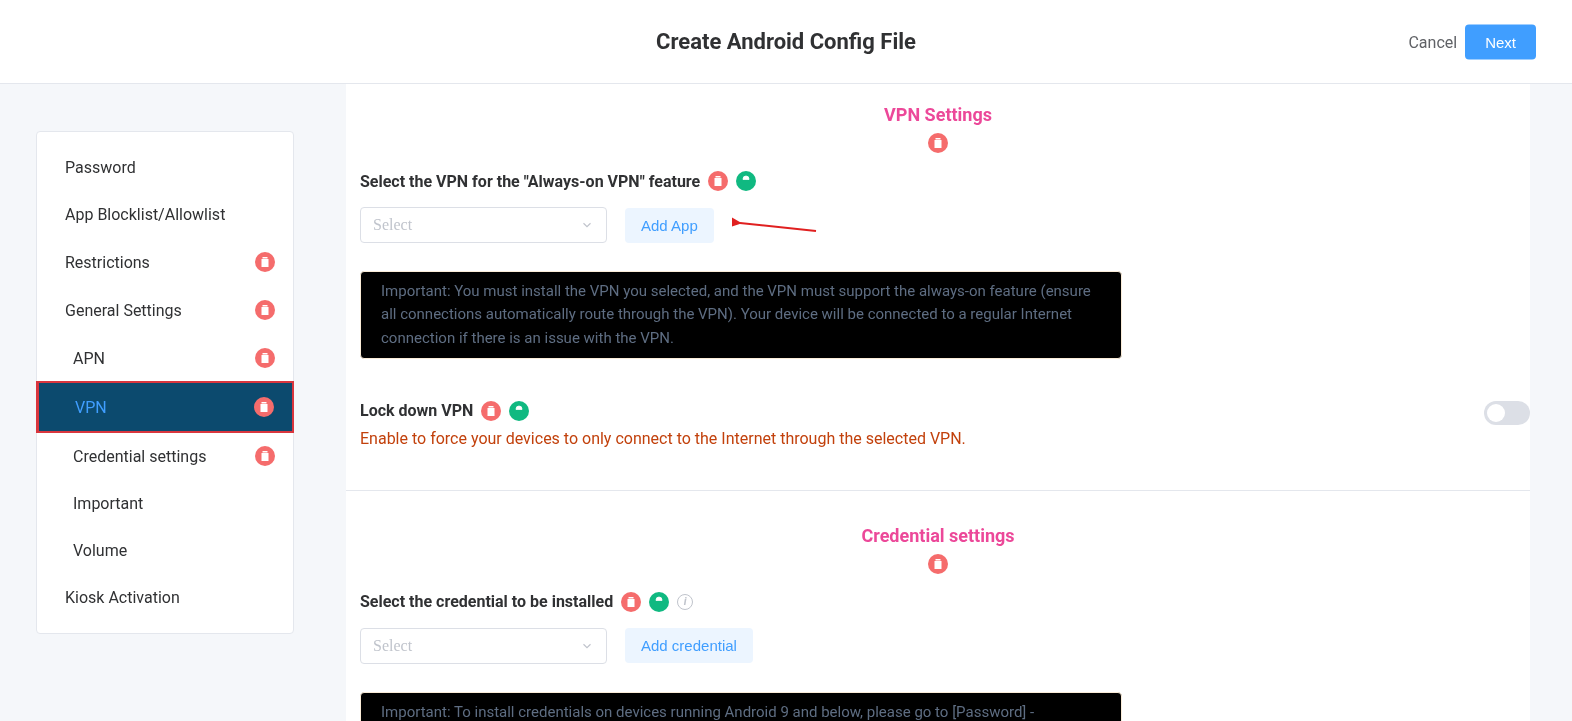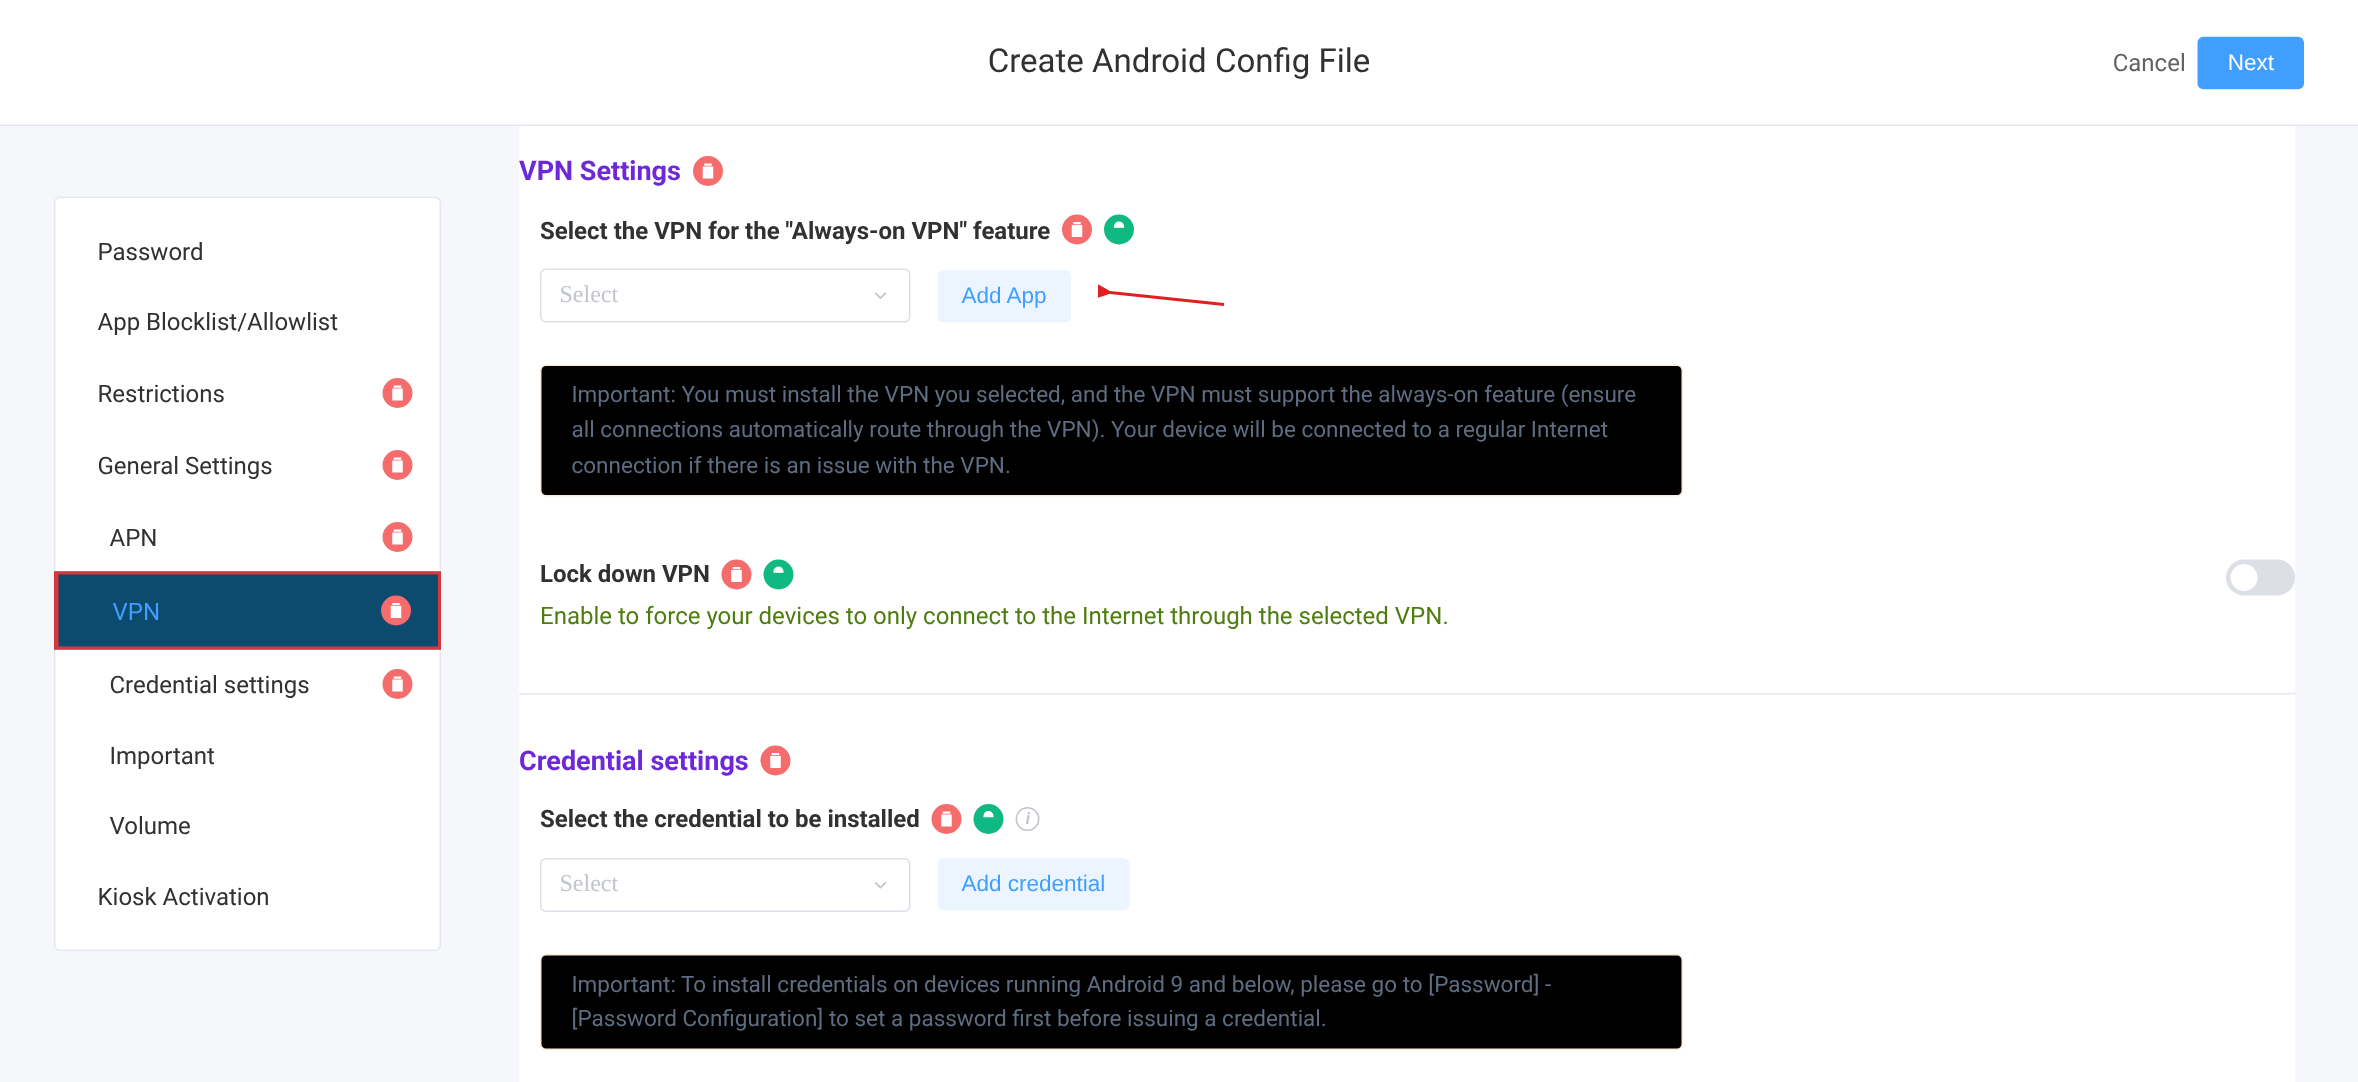--- a/index.html
+++ b/index.html
@@ -12,21 +12,21 @@
       display: flex;
       align-items: center;
       justify-content: center;
       position: relative;
       height: 84px;
       border-bottom: 1px solid #e4e7ed;
       padding: 0 40px;
     }
     .page-title {
       font-size: 22px;
-      font-weight: 400;
+      font-weight: 700;
       color: #303133;
     }
     .header-actions {
       position: absolute;
       right: 36px;
       top: 50%;
       transform: translateY(-50%);
       display: flex;
       align-items: center;
       gap: 8px;
@@ -94,24 +94,26 @@
     .main {
       flex: 1;
       background: #fff;
       margin: 0 40px 0 52px;
       padding: 20px 0 40px 0;
       max-width: 1184px;
     }
     .section-title {
       font-size: 18px;
       font-weight: 700;
-      color: #6d28d9;
-      display: flex;
+      color: #ec4899;
+      display: flex;
+      align-items: center;
       gap: 8px;
       margin-bottom: 18px;
+      flex-direction: column;
     }
     .field-label {
       font-size: 16px;
       font-weight: 700;
       color: #303133;
       display: flex;
       align-items: center;
       gap: 8px;
       margin-bottom: 16px;
     }
@@ -155,21 +157,21 @@
       border: 1px solid #faecd8;
       border-radius: 4px;
       padding: 8px 20px;
       color: #5e6d82;
       font-size: 15px;
       line-height: 1.55;
       max-width: 762px;
     }
     .content-block { padding-left: 14px; }
     .sub-desc {
-      color: #4d7c0f;
+      color: #c2410c;
       font-size: 16px;
       margin-top: 8px;
     }
     .toggle-row {
       display: flex;
       align-items: flex-start;
       justify-content: space-between;
       gap: 40px;
     }
     .toggle {

